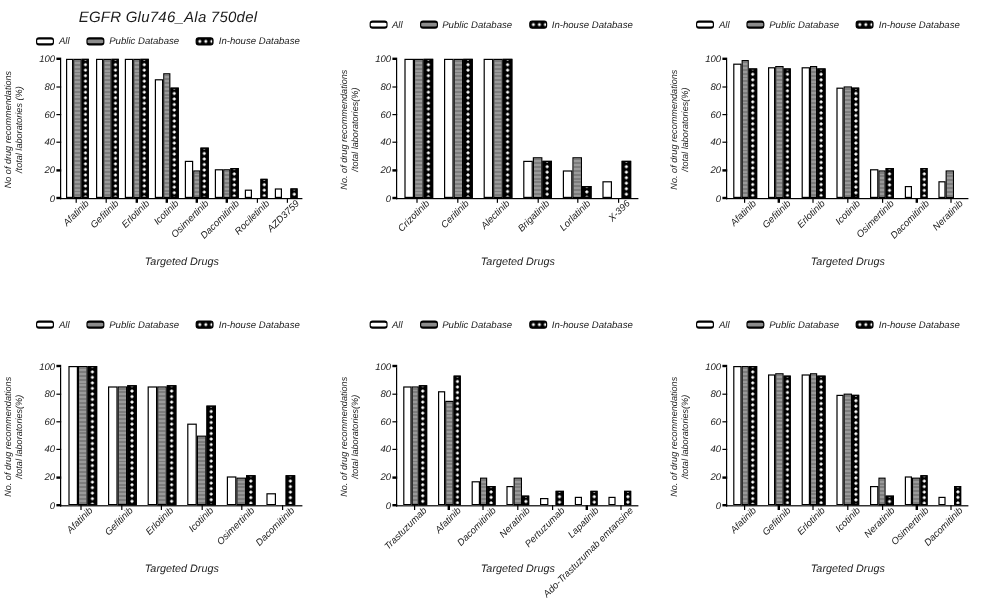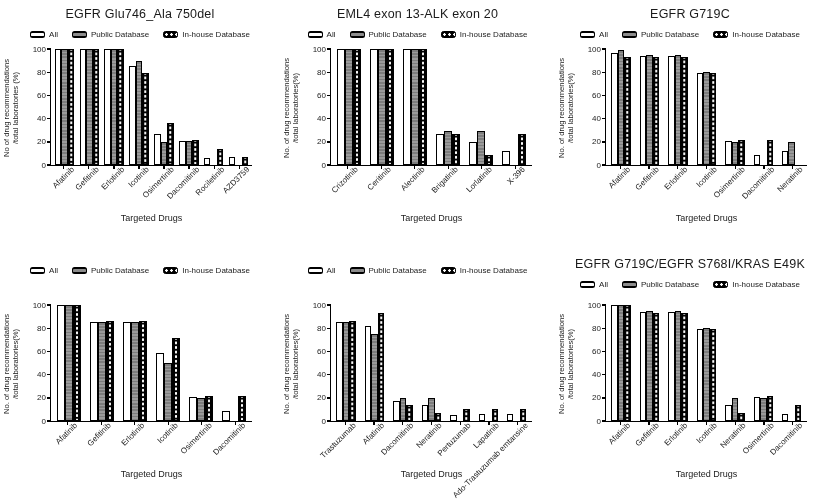--- a/index.html
+++ b/index.html
@@ -1,20 +1,20 @@
 <!DOCTYPE html>
 <html><head>
 <meta charset="utf-8">
 <style>
   * { margin:0; padding:0; box-sizing:border-box; }
   html,body { width:825px; height:502px; background:#ffffff; overflow:hidden;
               font-family:"Liberation Sans", sans-serif; color:#111; }
   #figure { display:grid; grid-template-columns:280px 275px 270px;
             grid-template-rows:250px 252px; width:825px; height:502px; }
-  .panel { position:relative; padding-top:7px; }
+  .panel { position:relative; padding-top:7px;font-style:italic; }
   .chart-title { text-align:center; font-size:12.5px; letter-spacing:.2px;
                  color:#1a1a1a; font-weight:500; white-space:nowrap; }
   .legend { display:flex; justify-content:center; align-items:center;
             gap:14px; margin-top:7px; height:12px; }
   .legend-item { display:flex; align-items:center; gap:4px; font-size:8px; color:#222; }
   .sw { width:15px; height:7px; border-radius:2.5px; border:1px solid #000; }
   .sw-all     { background:#fff; border-top:2px solid #000; border-bottom:2px solid #000; }
   .sw-public  { background:#8c8c8c; border-top:2px solid #000; border-bottom:2px solid #000; }
   .sw-inhouse { background-color:#000;
                 background-image:radial-gradient(circle at 50% 50%, #fff 1px, rgba(0,0,0,0) 1.5px);
@@ -158,21 +158,20 @@
             <div class="xcell">
               <span class="xtick"></span>
               <span class="xcat">AZD3759</span>
             </div>
           </div>
           <div class="xtitle">Targeted Drugs</div>
         </div>
       </div>
     </section>
   <section class="panel row1">
-      <div class="chart-title">EML4 exon 13-ALK exon 20</div>
       <div class="legend">
         <span class="legend-item">
           <span class="sw sw-all"></span>
           <span>All</span>
         </span>
         <span class="legend-item">
           <span class="sw sw-public"></span>
           <span>Public Database</span>
         </span>
         <span class="legend-item">
@@ -254,21 +253,20 @@
             <div class="xcell">
               <span class="xtick"></span>
               <span class="xcat">X-396</span>
             </div>
           </div>
           <div class="xtitle">Targeted Drugs</div>
         </div>
       </div>
     </section>
   <section class="panel row1">
-      <div class="chart-title">EGFR G719C</div>
       <div class="legend">
         <span class="legend-item">
           <span class="sw sw-all"></span>
           <span>All</span>
         </span>
         <span class="legend-item">
           <span class="sw sw-public"></span>
           <span>Public Database</span>
         </span>
         <span class="legend-item">
@@ -558,21 +556,20 @@
             <div class="xcell">
               <span class="xtick"></span>
               <span class="xcat">Ado-Trastuzumab emtansine</span>
             </div>
           </div>
           <div class="xtitle">Targeted Drugs</div>
         </div>
       </div>
     </section>
   <section class="panel row2">
-      <div class="chart-title">EGFR G719C/EGFR S768I/KRAS E49K</div>
       <div class="legend">
         <span class="legend-item">
           <span class="sw sw-all"></span>
           <span>All</span>
         </span>
         <span class="legend-item">
           <span class="sw sw-public"></span>
           <span>Public Database</span>
         </span>
         <span class="legend-item">

